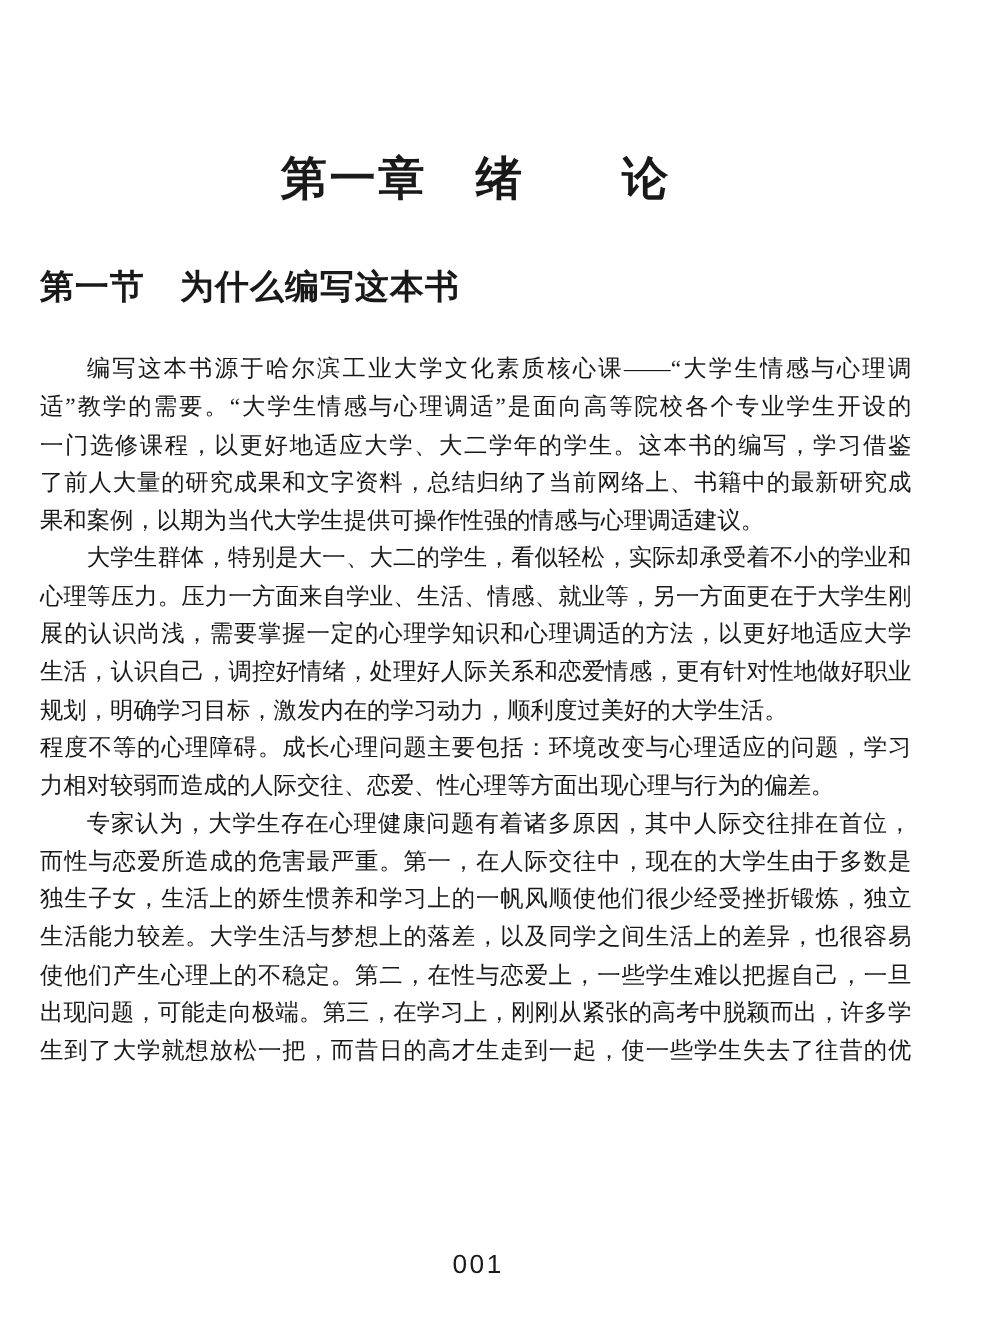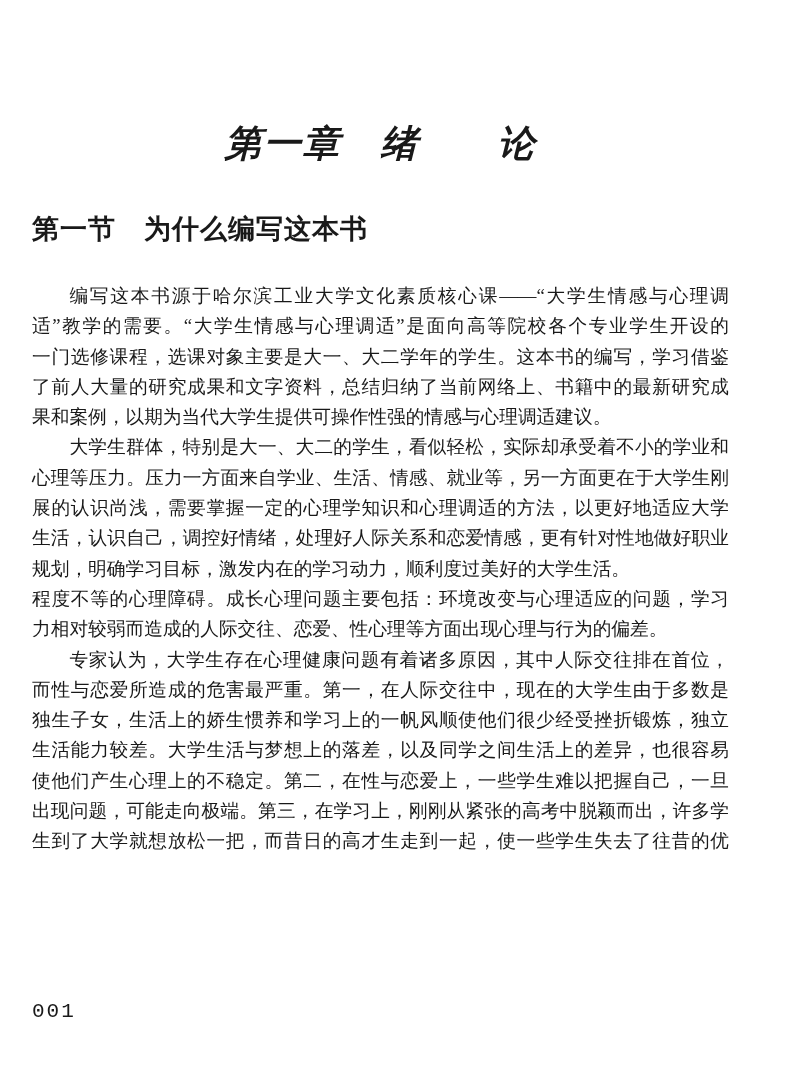--- a/index.html
+++ b/index.html
@@ -23,21 +23,20 @@
     left: 32px;
     width: 697px;
     margin: 0;
     text-align: center;
     font-family: "Liberation Serif", "DejaVu Serif", serif;
     font-weight: 700;
     font-size: 37px;
     line-height: 44px;
     letter-spacing: 2px;
     white-space: pre;
-    font-style: italic;
   }
   .section-title {
     position: absolute;
     top: 211px;
     left: 32px;
     width: 697px;
     margin: 0;
     text-align: left;
     font-family: "Liberation Sans", "DejaVu Sans", sans-serif;
     font-weight: 700;
@@ -62,37 +61,37 @@
     text-justify: inter-character;
     white-space: normal;
   }
   .line.first { text-indent: 37.4px; }
   .line.last  { text-align-last: left; }
   .page-number {
     position: absolute;
     top: 1000px;
     left: 32px;
     width: 701px;
-    text-align: left;
+    text-align: center;
     font-size: 21px;
     letter-spacing: 2px;
-    font-family: Liberation Mono, monospace;
+    font-family: Liberation Sans, sans-serif;
   }
 </style>
 </head>
 <body>
 
 <div class="page">
   <h1 class="chapter-title">第一章　绪　　论</h1>
   <h2 class="section-title">第一节　为什么编写这本书</h2>
   <div class="body-text">
       <div class="paragraph">
         <div class="line first">编写这本书源于哈尔滨工业大学文化素质核心课——“大学生情感与心理调</div>
         <div class="line">适”教学的需要。“大学生情感与心理调适”是面向高等院校各个专业学生开设的</div>
-        <div class="line">一门选修课程，选课对象主要是大一、大二学年的学生。这本书的编写，学习借鉴</div>
+        <div class="line">一门选修课程，以更好地适应大学、大二学年的学生。这本书的编写，学习借鉴</div>
         <div class="line">了前人大量的研究成果和文字资料，总结归纳了当前网络上、书籍中的最新研究成</div>
         <div class="line last">果和案例，以期为当代大学生提供可操作性强的情感与心理调适建议。</div>
       </div>
       <div class="paragraph">
         <div class="line first">大学生群体，特别是大一、大二的学生，看似轻松，实际却承受着不小的学业和</div>
         <div class="line">心理等压力。压力一方面来自学业、生活、情感、就业等，另一方面更在于大学生刚</div>
         <div class="line">展的认识尚浅，需要掌握一定的心理学知识和心理调适的方法，以更好地适应大学</div>
         <div class="line">生活，认识自己，调控好情绪，处理好人际关系和恋爱情感，更有针对性地做好职业</div>
         <div class="line last">规划，明确学习目标，激发内在的学习动力，顺利度过美好的大学生活。</div>
       </div>

